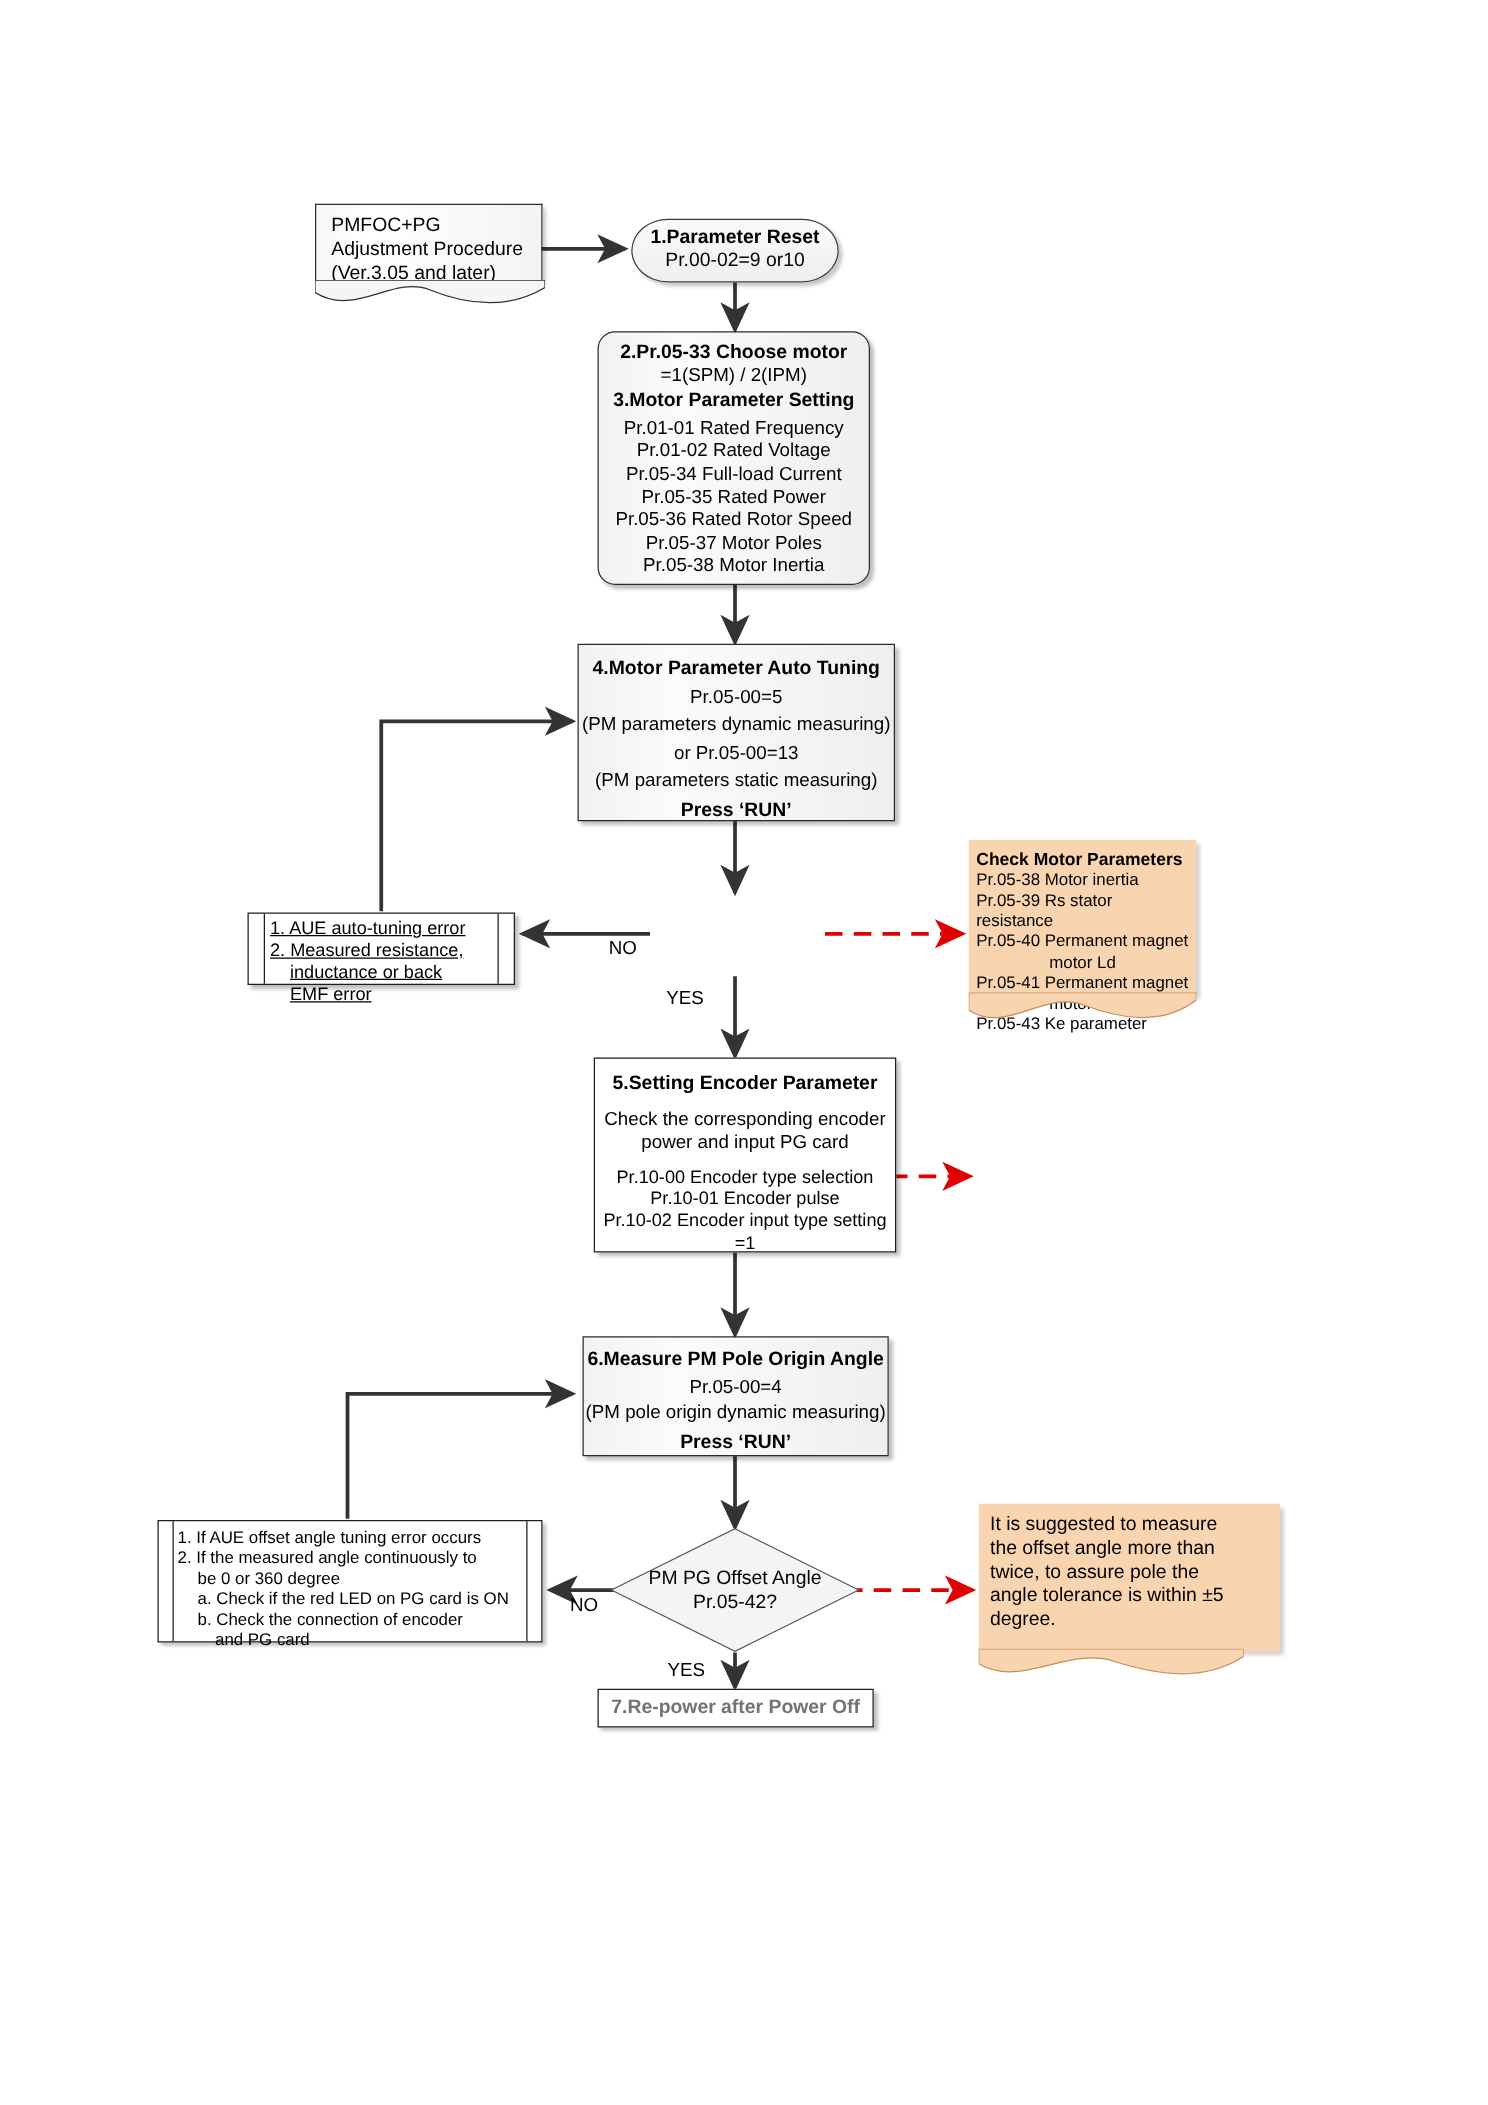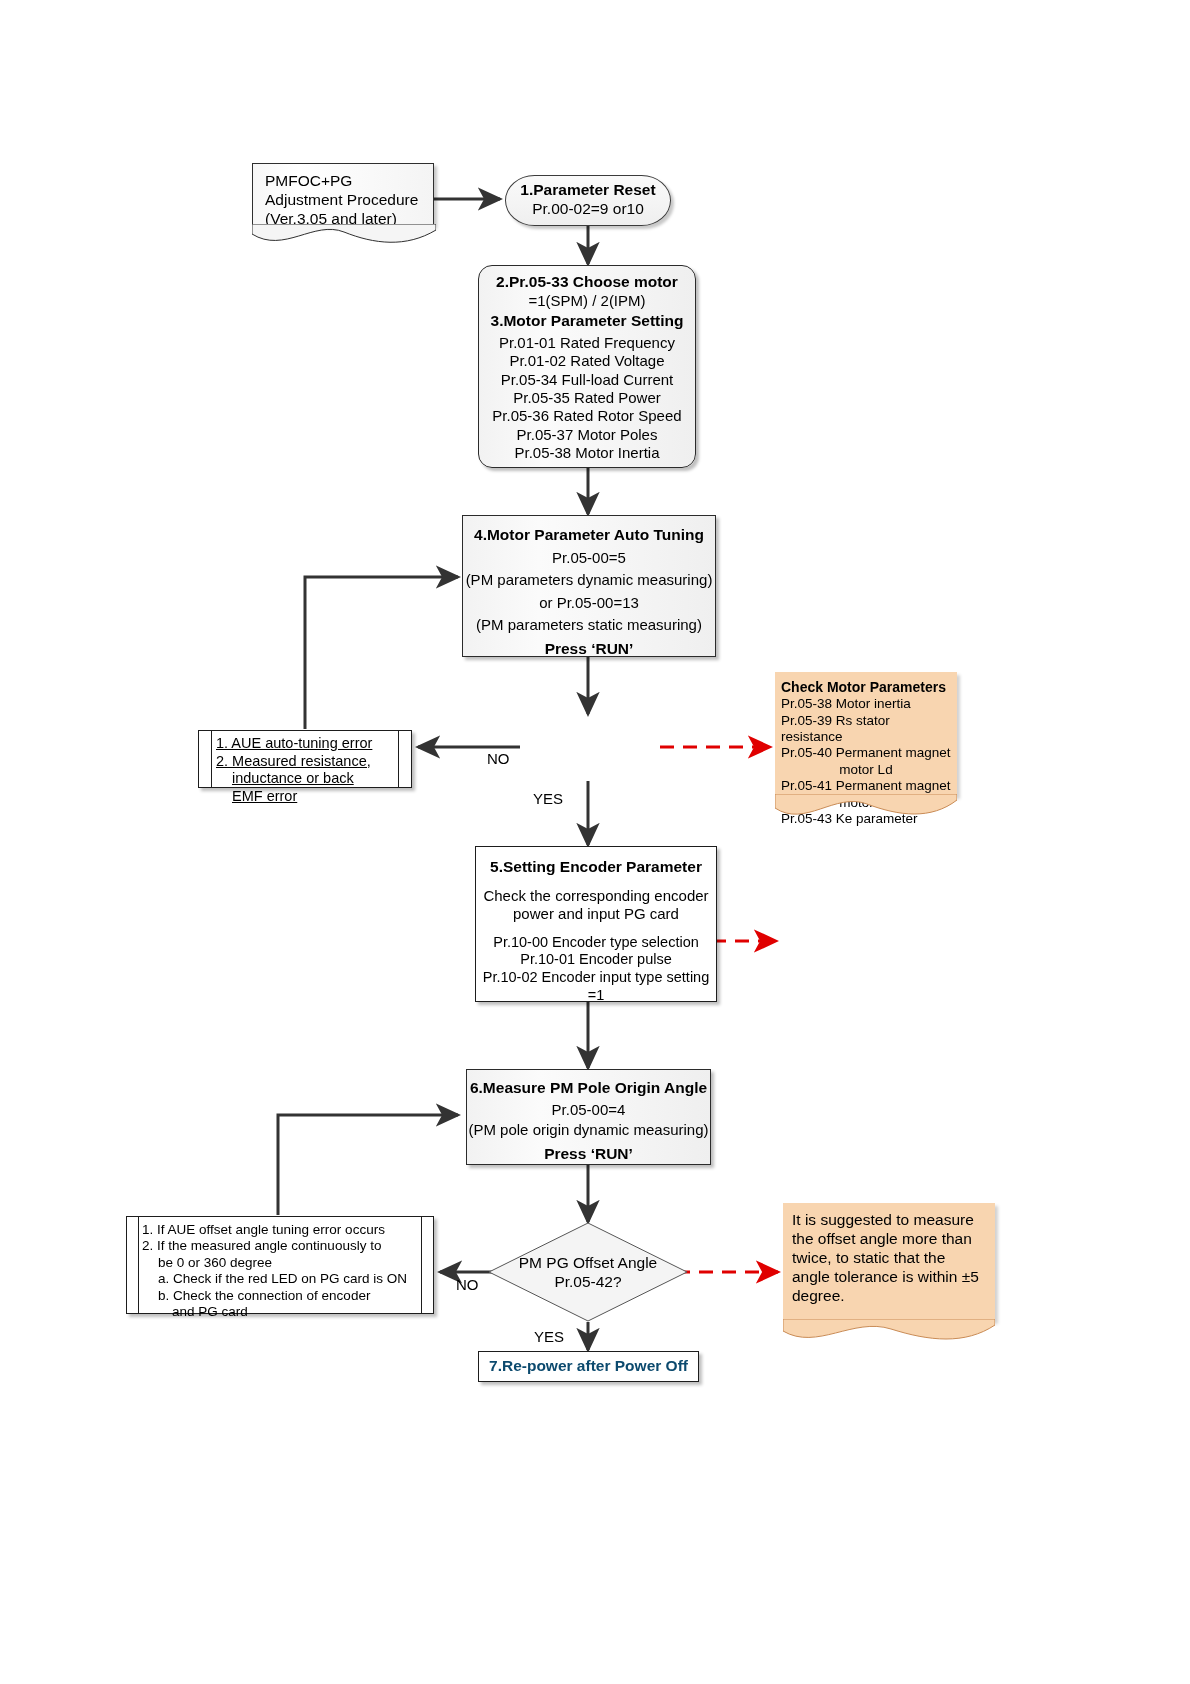--- a/index.html
+++ b/index.html
@@ -80,21 +80,21 @@
     display: flex;
     flex-direction: column;
     align-items: center;
     justify-content: center;
     text-align: center;
     line-height: 1.25;
   }
   
   .b { font-weight: bold; }
   .left { text-align: left; }
-  .red { color: #0c4a6e; }
+  .red { color: #737373; }
   .hang {
     text-align: left;
     padding-left: 16px;
     text-indent: -16px;
   }
   .hang2 {
     text-align: left;
     padding-left: 30px;
     text-indent: -14px;
   }
@@ -269,24 +269,24 @@
       <polygon points="100,1 199,50 100,99 1,50" fill="#f4f4f4" stroke="#555555" stroke-width="1"></polygon>
     </svg>
     <div class="diamond-label" style="font-size:15.5px;">
       <div>PM PG Offset Angle</div>
       <div>Pr.05-42?</div>
     </div>
   </div>
   <div class="edge-label" style="left:456px; top:1276px;">NO</div>
   <div class="edge-label" style="left:534px; top:1328px;">YES</div>
 
-  <div class="node note" style="left:783px; top:1203px; width:212px; height:118px; padding:8px 7px 0 9px; font-size:15.5px; text-align:left;">
+  <div class="node note" style="left:783px; top:1203px; width:241px; height:118px; padding:8px 7px 0 9px; font-size:15.5px; text-align:left;">
     <div>It is suggested to measure</div>
     <div>the offset angle more than</div>
-    <div>twice, to static that the</div>
+    <div>twice, to assure pole the</div>
     <div>angle tolerance is within ±5</div>
     <div>degree.</div>
     <svg class="note-wave" viewBox="0 0 212 28" preserveAspectRatio="none">
       <path d="M0,0 L0,12 C34,32 70,-2 108,10 C146,22 182,26 212,6 L212,0 Z" fill="#f8d5b0" stroke="#c98b55" stroke-width="1"></path>
     </svg>
   </div>
 
   <div class="node rect-plain" style="left:478px; top:1351px; width:221px; height:31px; padding-top:5px; font-size:15.5px;">
     <div class="b red">7.Re-power after Power Off</div>
   </div>

